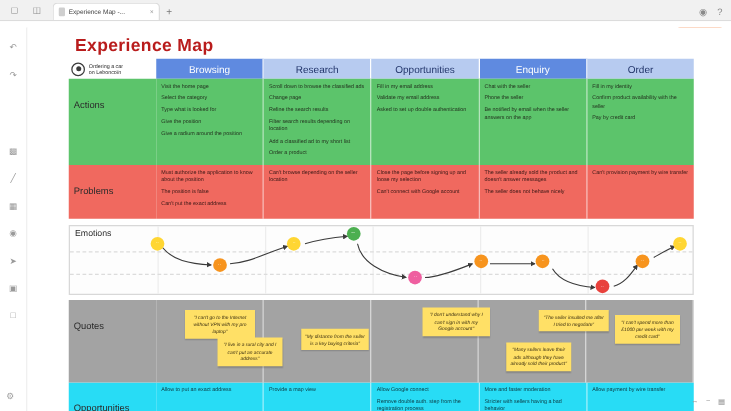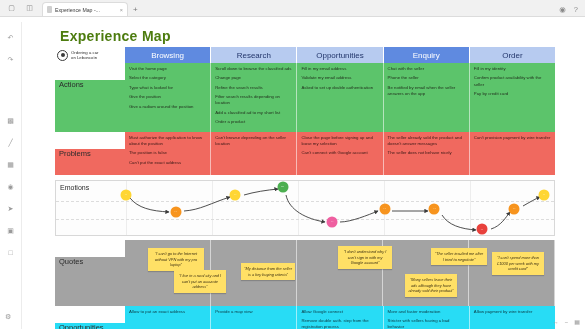--- a/index.html
+++ b/index.html
@@ -66,21 +66,21 @@
   .rail-icon { width:11px; height:11px; display:flex; align-items:center;
     justify-content:center; font-size:7px; color:#9a9a9a; }
   .rail-spacer { flex:1; }
 
   
   .canvas { position:absolute; top:22px; left:22px; width:563px; height:307px;
     background:#fff; overflow:hidden; }
 
   .board-title {
     position:absolute; left:38px; top:6px;
-    font-size:14px; font-weight:bold; color:#4d7c0f;
+    font-size:14px; font-weight:bold; color:#b91c1c;
     letter-spacing:.3px;
   }
 
   
   .grid { position:absolute; left:33px; top:25px; width:500px; }
   .row { display:flex; width:500px; }
   .label-cell {
     width:70px; flex:0 0 70px; padding:3px 4px;
     font-size:7px; color:#2b2b2b;
   }
@@ -108,21 +108,21 @@
   .row-actions .col-cell, .row-actions .label-cell { background:#5cc46b; }
   .row-problems .col-cell, .row-problems .label-cell { background:#f0695f; }
   .row-quotes .col-cell, .row-quotes .label-cell { background:#a3a3a3; }
   .row-opps .col-cell, .row-opps .label-cell { background:#28dcf5; }
 
   .row-actions { min-height:68px; }
   .row-problems { min-height:43px; }
   .row-quotes { min-height:66px; }
   .row-opps { min-height:27px; }
 
-  .label-cell.big { font-size:7.5px; padding-top:0;margin-top:17px; }
+  .label-cell.big { font-size:7.5px; padding-top:16px; }
   .cell-list { list-style:none; }
   .cell-list li { font-size:4.3px; line-height:1.45; color:#23331f;
     margin-bottom:3.2px; }
   .row-problems .cell-list li { color:#3a1816; }
   .row-opps .cell-list li { color:#0b3b44; }
 
   
   .row-emotions { position:relative; height:56px; width:500px;
     background:#fdfdfd; border:1px solid #d8d8d8; }
   .emo-label { position:absolute; left:4px; top:3px; font-size:7px;

